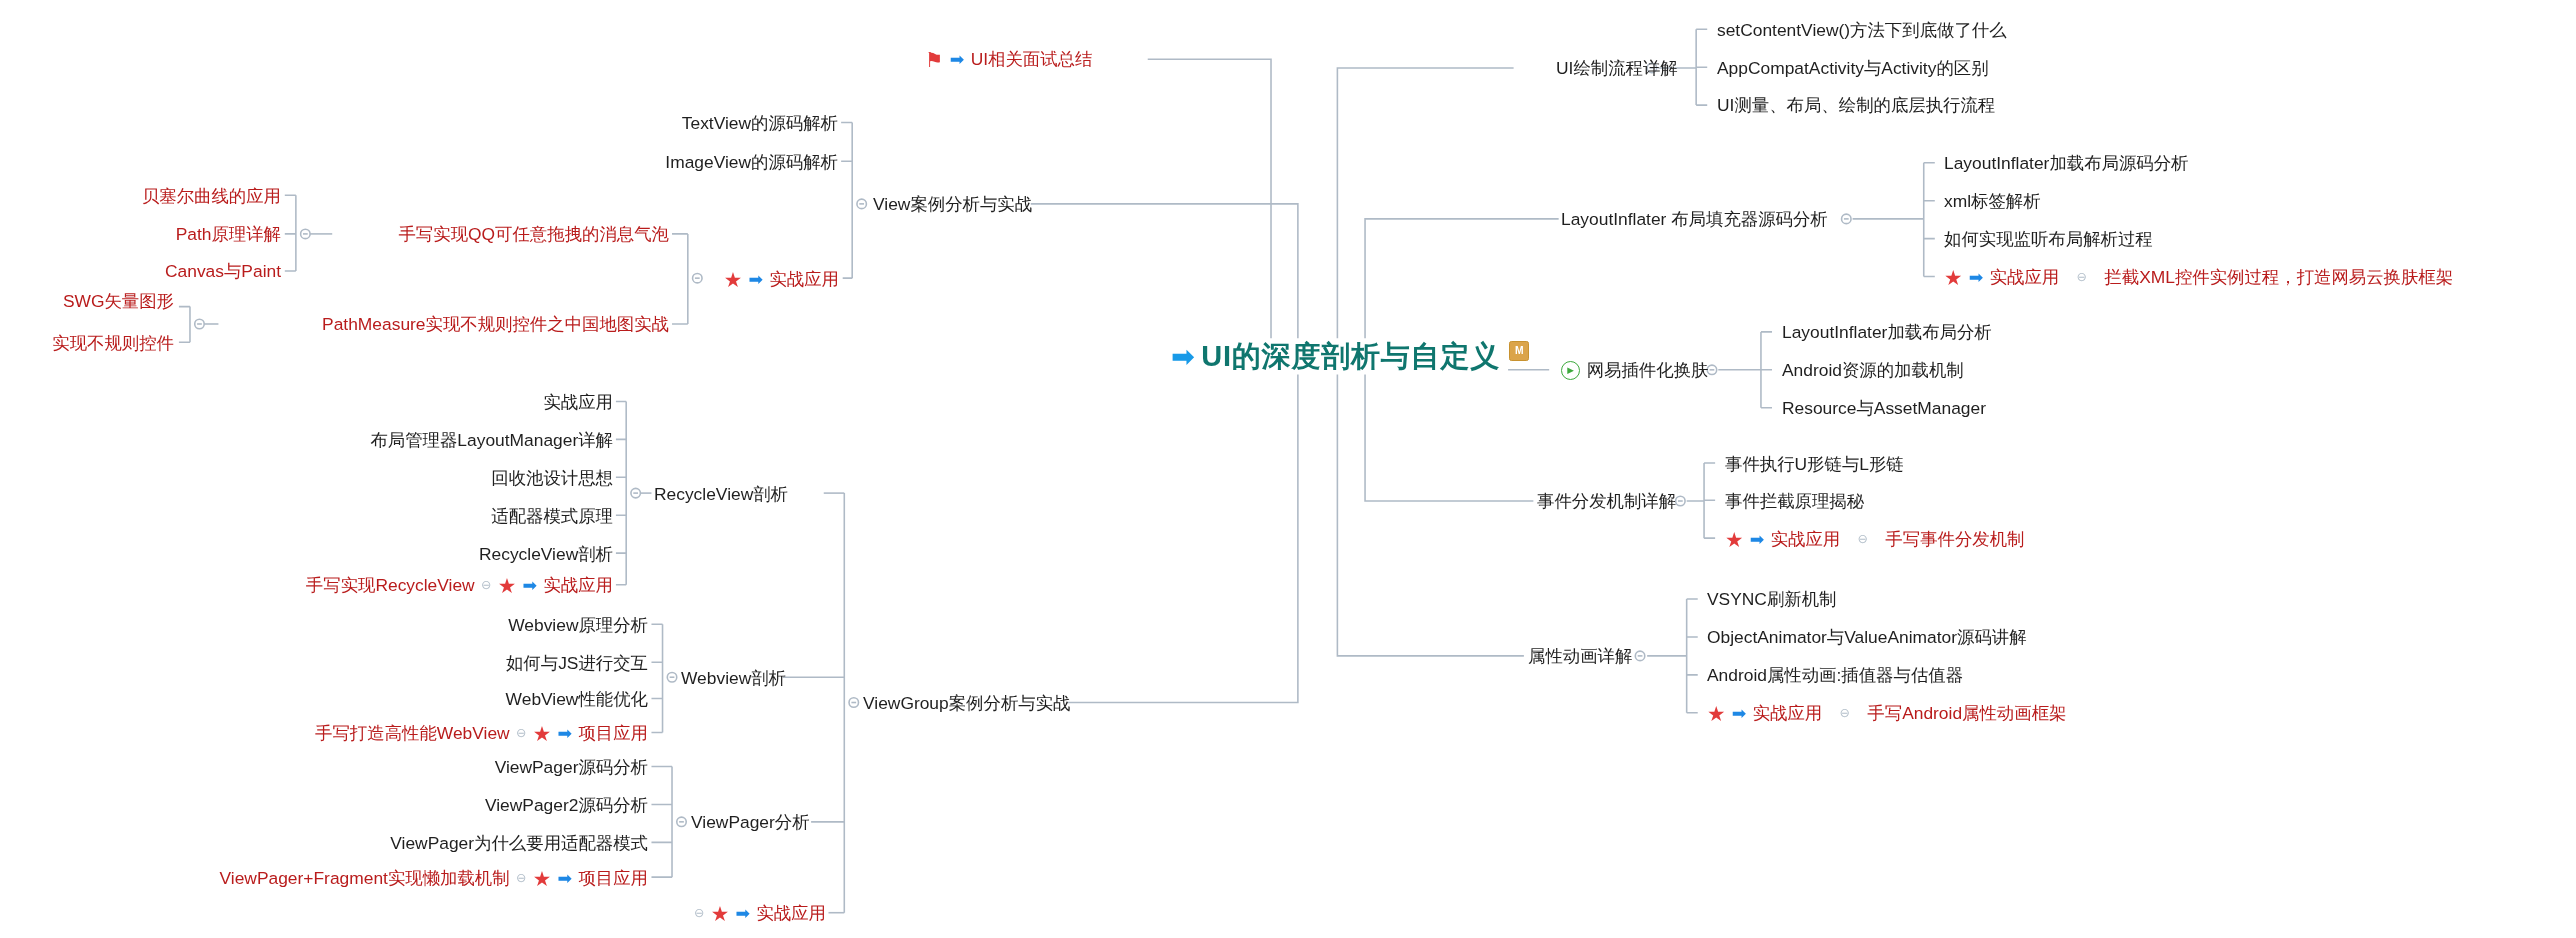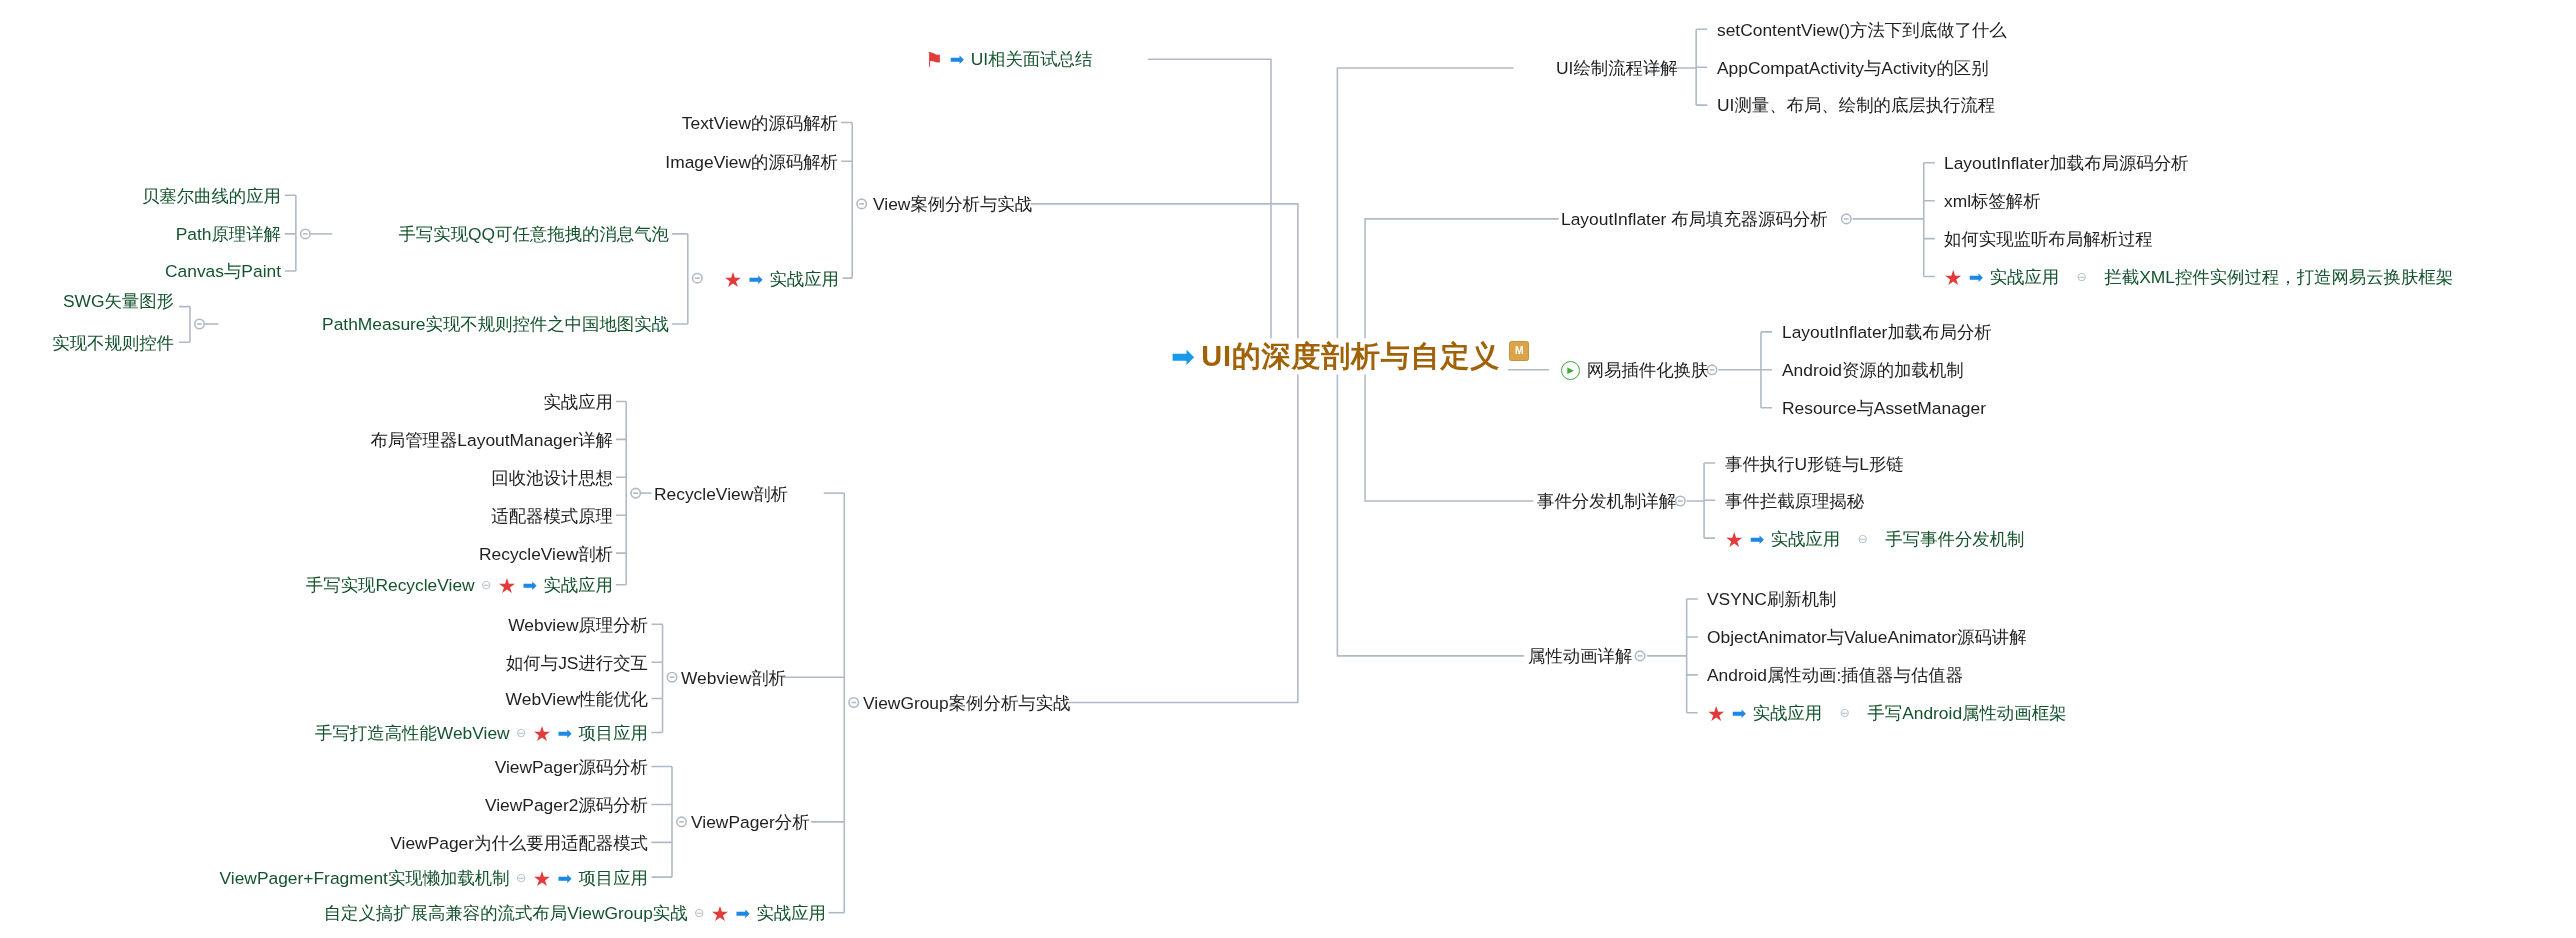--- a/index.html
+++ b/index.html
@@ -1,30 +1,30 @@
 <!DOCTYPE html>
 <html style="font-size:12.6px"><head>
 <meta charset="utf-8">
 <style>
   html,body{margin:0;padding:0;background:#ffffff;}
   #canvas{position:relative;width:2576px;height:938px;background:#ffffff;overflow:hidden;
           font-family:"Liberation Sans","DejaVu Sans",sans-serif;}
   #wires{position:absolute;left:0;top:0;width:2576px;height:938px;}
   .node{position:absolute;height:27px;line-height:27px;font-size:17.4px;white-space:nowrap;color:#1f1f1f;}
-  .blue{color:#14532d;}
+  .blue{color:#b91c1c;}
   .row{display:flex;align-items:center;gap:6.3px;}
   .star{color:#E23B3B;font-size:20.6px;line-height:27px;}
   .arrow{color:#1E88E5;font-size:17.4px;line-height:27px;}
   .flag{color:#E23B3B;font-size:20.6px;line-height:27px;}
   .handle{color:#b3bfca;font-size:12.6px;line-height:27px;}
   .play{display:inline-flex;align-items:center;justify-content:center;width:17.4px;height:17.4px;
         border:1.6px solid #3DA93D;border-radius:50%;color:#3DA93D;font-size:8.7px;line-height:1;}
   .center-node{position:absolute;left:1171px;top:335px;display:flex;align-items:center;gap:6.3px;height:43px;}
   .center-arrow{color:#189AE8;font-size:28.5px;font-weight:bold;}
-  .center-title{color:#a16207;font-size:29px;font-weight:bold;letter-spacing:0.8px;}
+  .center-title{color:#0f766e;font-size:29px;font-weight:bold;letter-spacing:0.8px;}
   .badge{display:inline-flex;align-items:center;justify-content:center;width:17.4px;height:17.4px;
          background:#DBA44A;border:0.8px solid #c8922f;border-radius:2.4px;color:#fff;
          font-size:10.3px;font-weight:bold;margin-left:3.2px;margin-top:-11px;}
 </style>
 </head>
 <body>
 
 <div id="canvas">
 
   <svg id="wires" viewBox="0 0 3259 1187" fill="none" stroke="#AFBAC6" stroke-width="2">
@@ -165,21 +165,20 @@
   <div class="node row" style="right:1928px;top:865px;">
     <span class="blue">ViewPager+Fragment实现懒加载机制</span>
     <span class="handle">⊖</span>
     <span class="star">★</span>
     <span class="arrow">➡</span>
     <span class="blue">项目应用</span>
   </div>
   <div class="node" style="left:691px;top:809px;">ViewPager分析</div>
 
   <div class="node row" style="right:1750px;top:900px;">
-    <span class="blue">自定义搞扩展高兼容的流式布局ViewGroup实战</span>
     <span class="handle">⊖</span>
     <span class="star">★</span>
     <span class="arrow">➡</span>
     <span class="blue">实战应用</span>
   </div>
 
   <div class="node" style="left:863px;top:690px;">ViewGroup案例分析与实战</div>
 
   <div class="node" style="left:1515px;top:55px;margin-left:41px;">UI绘制流程详解</div>
   <div class="node" style="left:1717px;top:16.6px;">setContentView()方法下到底做了什么</div>

